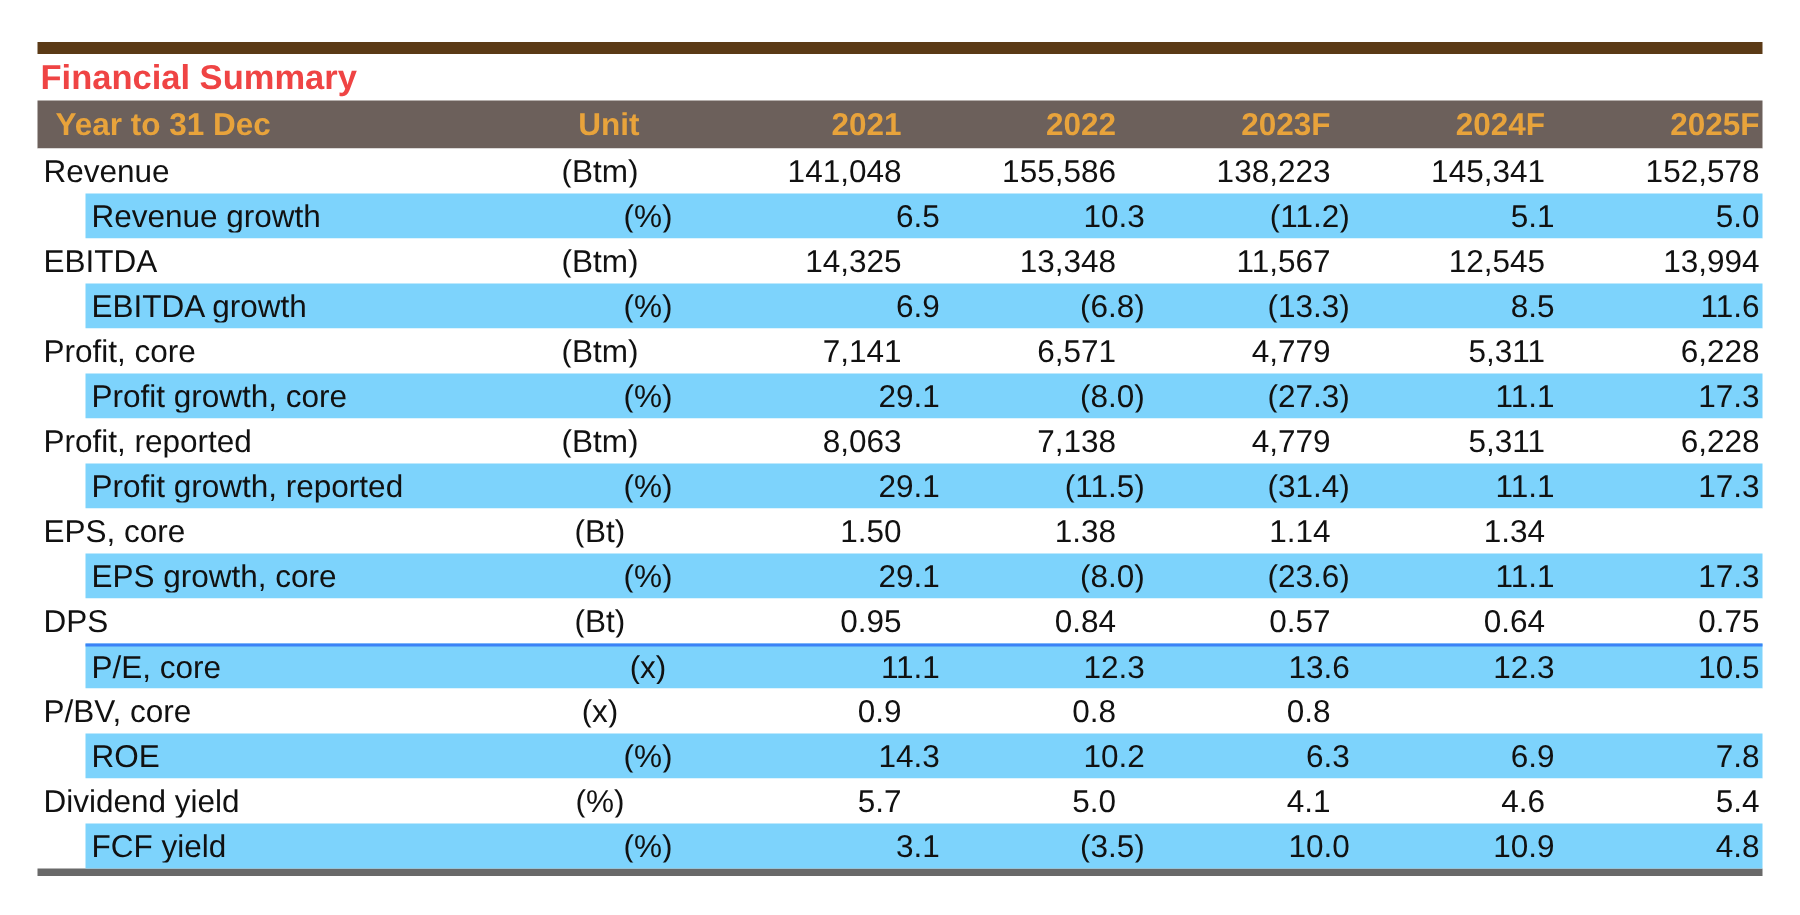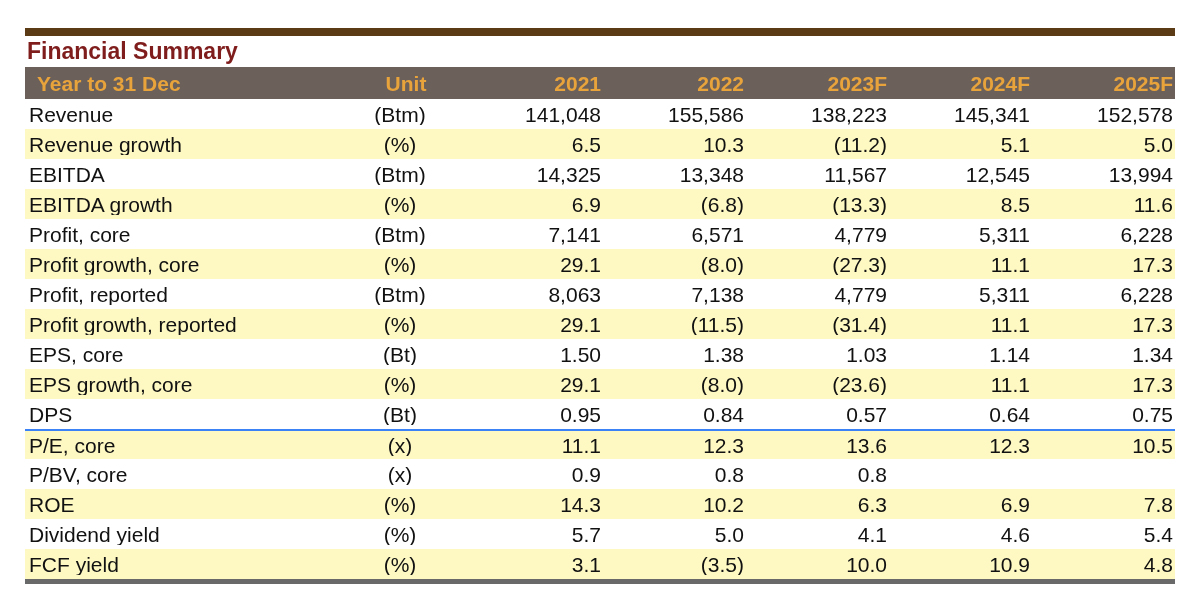--- a/index.html
+++ b/index.html
@@ -13,21 +13,21 @@
 
   .top-bar {
     position: absolute; left: 25px; top: 28px;
     width: 1150px; height: 8px;
     background: #5b3a16;
   }
 
   .title {
     position: absolute; left: 27px; top: 36px;
     font-size: 23px; font-weight: bold;
-    color: #7f1d1d;
+    color: #ef4444;
     letter-spacing: 0px;
     line-height: 30px;
     white-space: nowrap;
   }
 
   .fin-table {
     position: absolute; left: 25px; top: 67px;
     width: 1150px;
     border-bottom: 5px solid #696969;
   }
@@ -37,21 +37,21 @@
     grid-template-columns: 315px 120px repeat(5, 1fr);
     height: 30px;
     align-items: center;
     box-sizing: border-box;
     background: #ffffff;
   }
   .row.header {
     height: 32px;
     background: #6c605b;
   }
-  .row.gray { background: #fef9c3; }
+  .row.gray { background: #7dd3fc; margin-left: 32px; }
   .row.sep { border-top: 2px solid #3b82f6; }
 
   .cell {
     font-size: 21px;
     line-height: 1;
     white-space: nowrap;
     overflow: hidden;
   }
   .cell.label { text-align: left; padding-left: 4px; }
   .cell.unit  { text-align: center; }
@@ -153,21 +153,20 @@
           <div class="cell num">(11.5)</div>
           <div class="cell num">(31.4)</div>
           <div class="cell num">11.1</div>
           <div class="cell num">17.3</div>
         </div>
         <div class="row">
           <div class="cell label">EPS, core</div>
           <div class="cell unit">(Bt)</div>
           <div class="cell num">1.50</div>
           <div class="cell num">1.38</div>
-          <div class="cell num">1.03</div>
           <div class="cell num">1.14</div>
           <div class="cell num">1.34</div>
         </div>
         <div class="row gray">
           <div class="cell label">EPS growth, core</div>
           <div class="cell unit">(%)</div>
           <div class="cell num">29.1</div>
           <div class="cell num">(8.0)</div>
           <div class="cell num">(23.6)</div>
           <div class="cell num">11.1</div>

